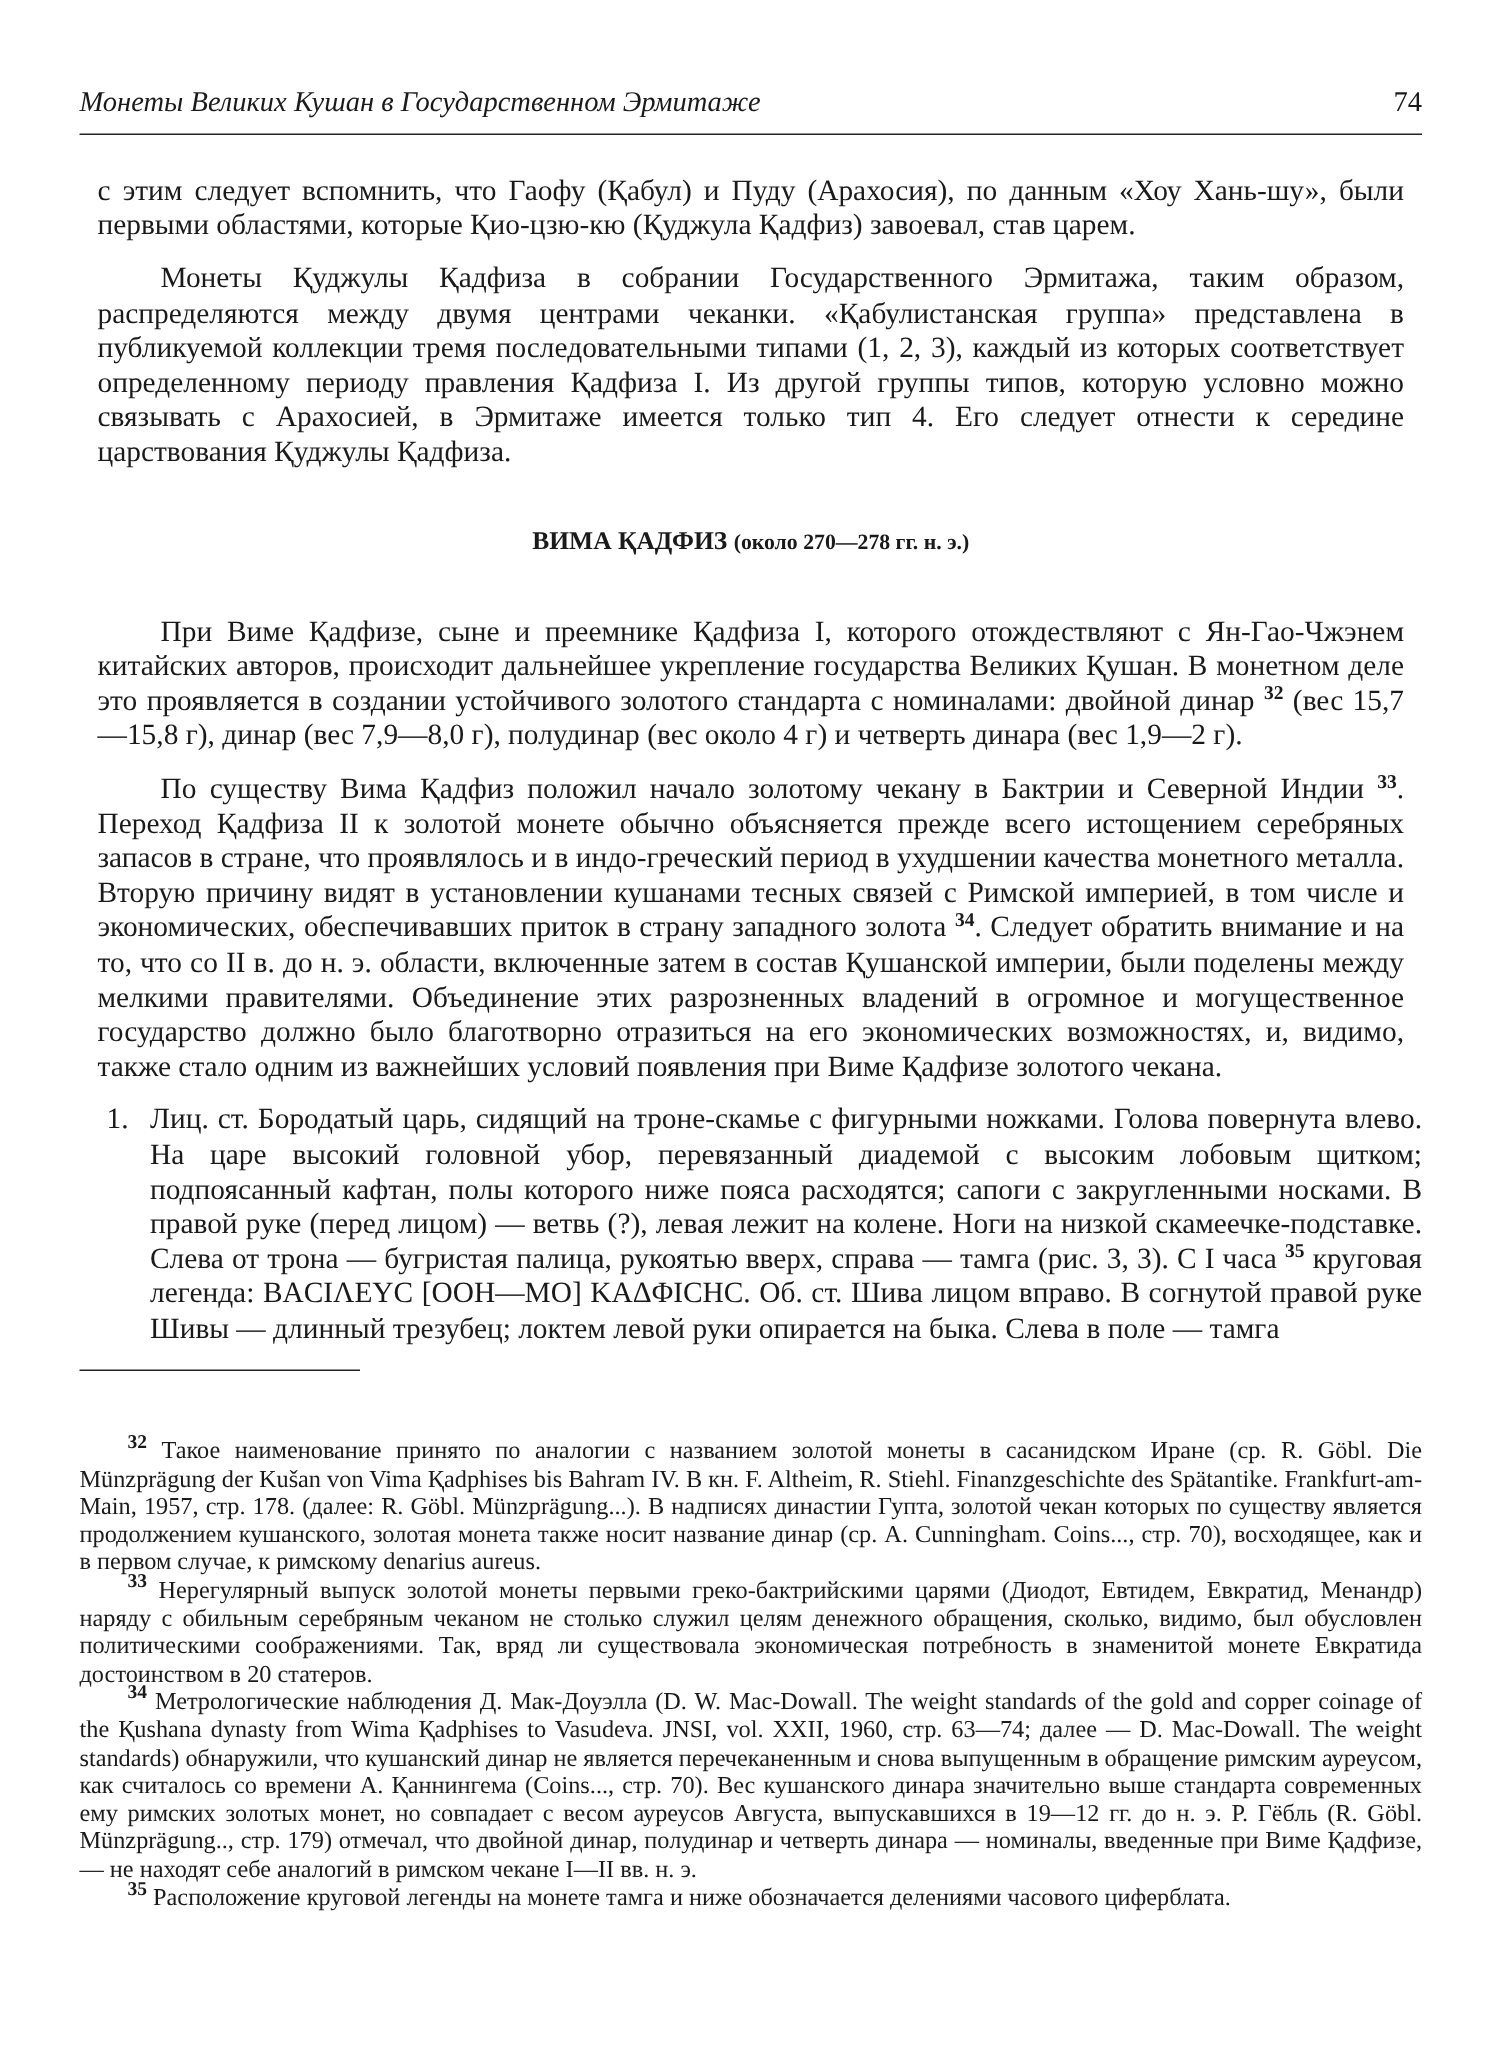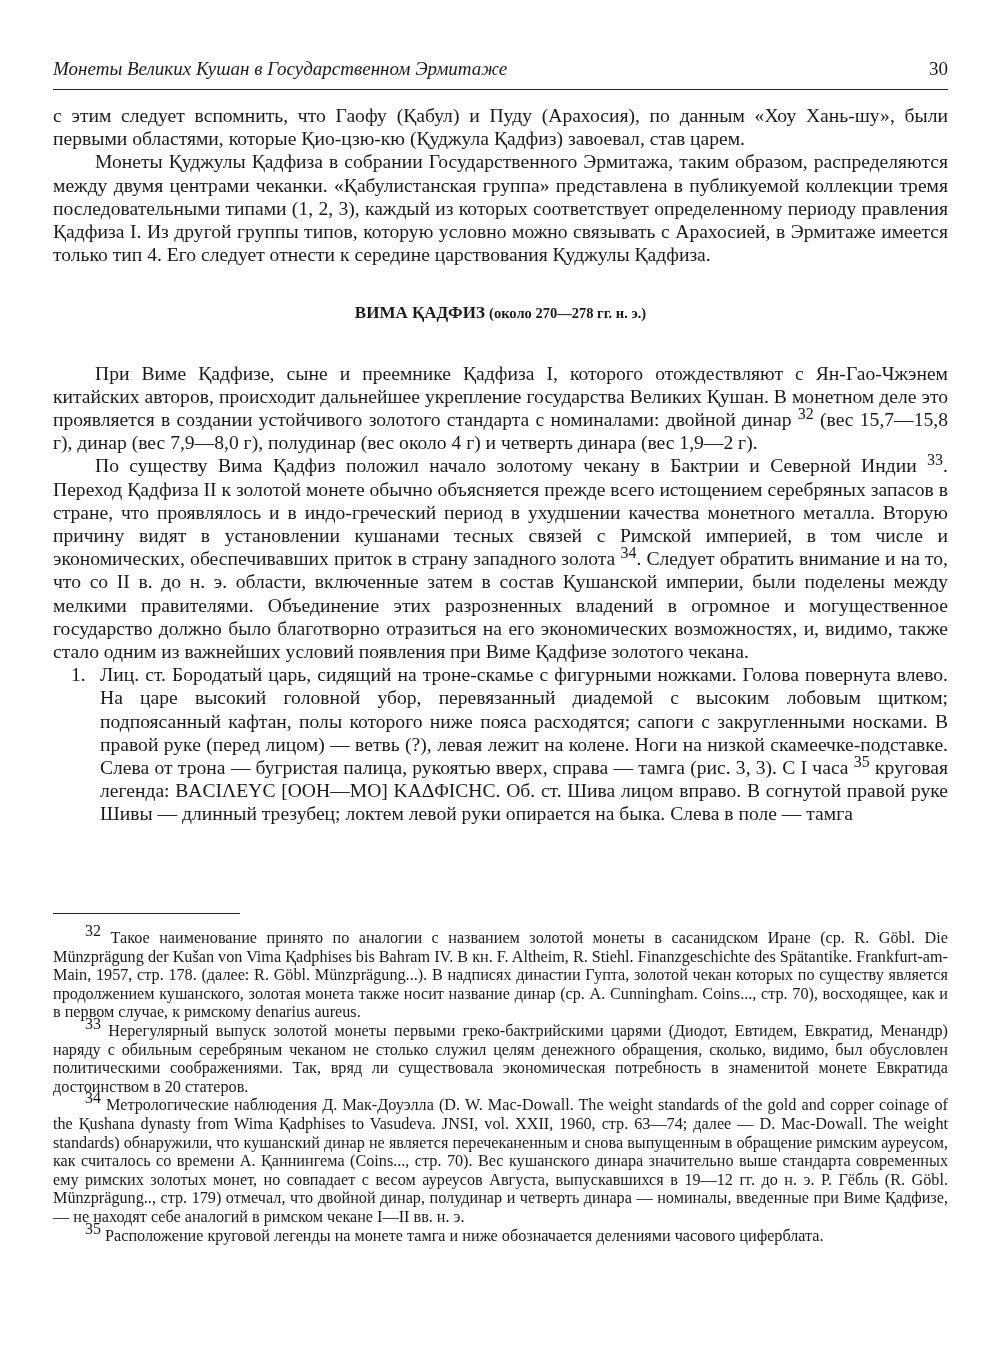--- a/index.html
+++ b/index.html
@@ -4,39 +4,39 @@
 <style>
   html, body { margin:0; padding:0; background:#fff; }
   body { width:1000px; height:1370px; position:relative; overflow:hidden;
          font-family:"Liberation Serif","DejaVu Serif",serif; color:#1a1a1a; }
   .page { position:absolute; left:53px; top:0; width:895px; }
   .running-head { position:absolute; top:58px; left:0; width:895px; height:28px; }
   .running-title { position:absolute; left:0; width:895px; font-style:italic; font-size:19px; top:0; }
   .page-num { position:absolute; right:0; top:0; font-size:19px; }
   .head-rule { position:absolute; top:89px; left:0; width:895px; border-top:1.5px solid #222; }
   .body { position:absolute; top:104px; left:0; width:895px; font-size:19.6px; line-height:23.2px; text-align:justify; }
-  .body p { margin:0; }
+  .body p { margin:12px; }
   .indent { text-indent:42px; }
   .section-head { text-align:center; font-weight:bold; font-size:17px; margin:35px 0 36px 0 !important; }
   .section-head .dates { font-weight:bold; font-size:14.5px; }
   .item { display:flex; }
   .item .num { width:26px; flex:none; text-indent:18px; }
   .item .txt { padding-left:26px; margin-left:-5px; }
-  sup { font-size:16px; vertical-align:7px; line-height:0; font-weight:normal; }
+  sup { font-size:13px; vertical-align:7px; line-height:0; font-weight:bold; }
   .fn-rule { position:absolute; top:913px; left:0; width:187px; border-top:1.2px solid #222; }
-  .footnotes { position:absolute; top:929px; left:0; width:895px; font-size:16.2px; line-height:18.6px; text-align:justify; }
+  .footnotes { position:absolute; top:958px; left:0; width:895px; font-size:16.2px; line-height:18.6px; text-align:justify; }
   .footnotes p { margin:0; text-indent:32px; }
 </style>
 </head>
 <body>
 
 <div class="page">
   <div class="running-head">
     <div class="running-title">Монеты Великих Кушан в Государственном Эрмитаже</div>
-    <div class="page-num">30</div>
+    <div class="page-num">74</div>
   </div>
   <div class="head-rule"></div>
 
   <div class="body">
     <p>с этим следует вспомнить, что Гаофу (Қабул) и Пуду (Арахосия), по данным «Хоу Хань-шу», были первыми областями, которые Қио-цзю-кю (Қуджула Қадфиз) завоевал, став царем.</p>
     <p class="indent">Монеты Қуджулы Қадфиза в собрании Государственного Эрмитажа, таким образом, распределяются между двумя центрами чеканки. «Қабулистанская группа» представлена в публикуемой коллекции тремя последовательными типами (1, 2, 3), каждый из которых соответствует определенному периоду правления Қадфиза I. Из другой группы типов, которую условно можно связывать с Арахосией, в Эрмитаже имеется только тип 4. Его следует отнести к середине царствования Қуджулы Қадфиза.</p>
     <p class="section-head">
       <span>ВИМА ҚАДФИЗ</span>
       <span class="dates">(около 270—278 гг. н. э.)</span>
     </p>

